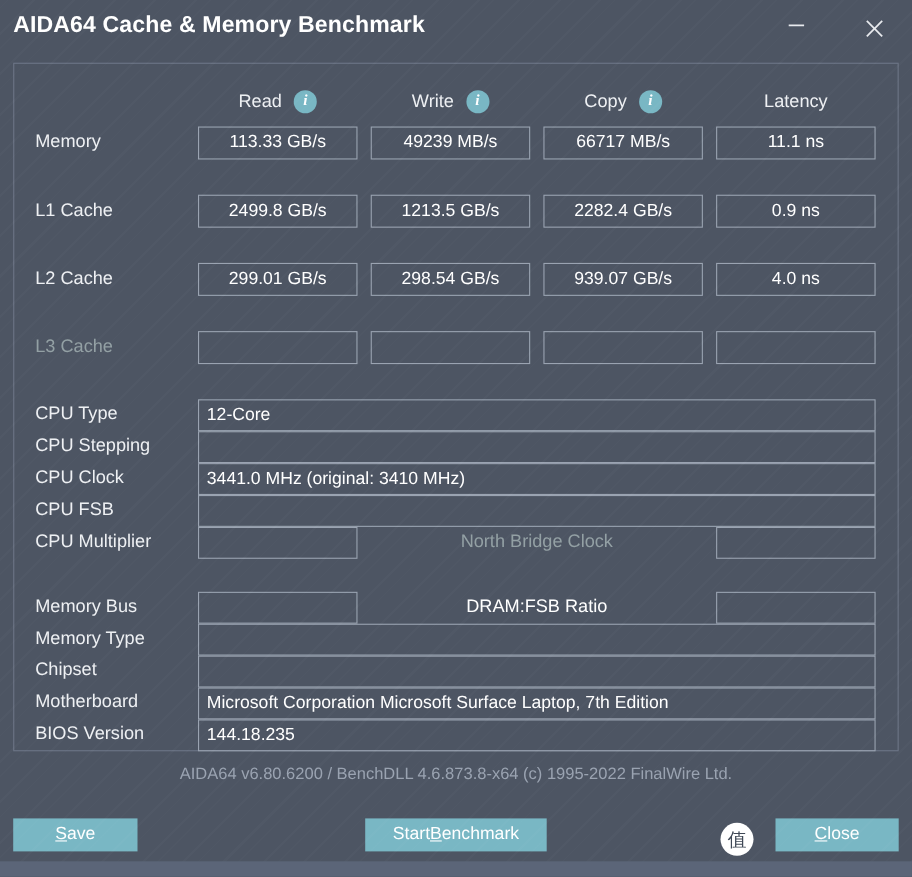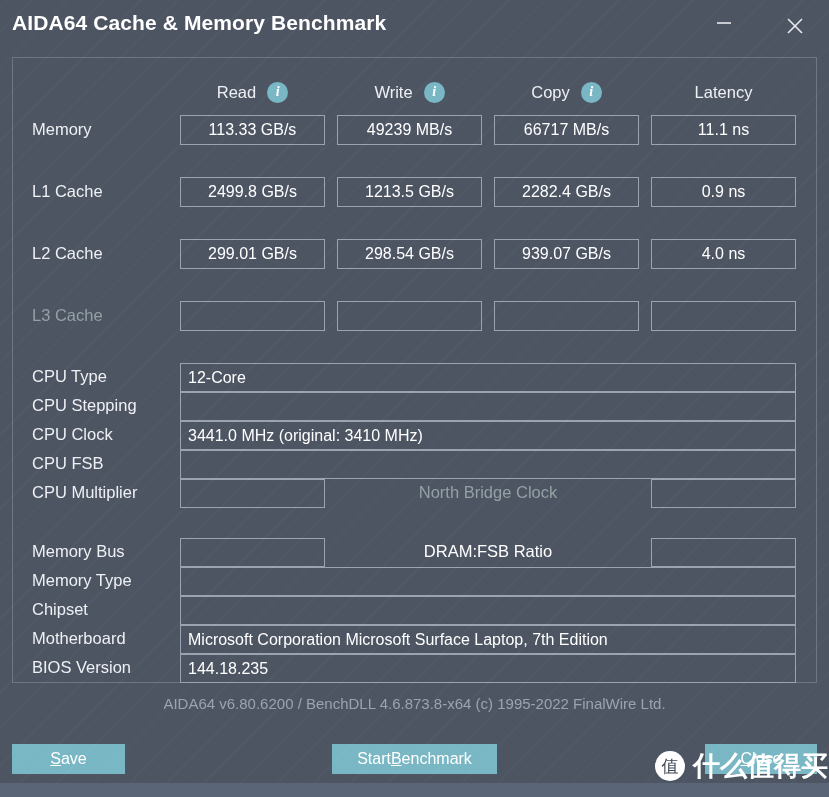--- a/index.html
+++ b/index.html
@@ -341,17 +341,16 @@
   </button>
 
 <button class="btn" id="btn-close-btm">
     <span></span>
     <u>C</u>
     <span>lose</span>
   </button>
 
 <div class="watermark">
   <span class="wm-badge">值</span>
-  <span class="wm-text">什么值得买</span>
 </div>
 
 <div class="texture"></div>
 <div class="statusbar"></div>
 
 </body></html>

